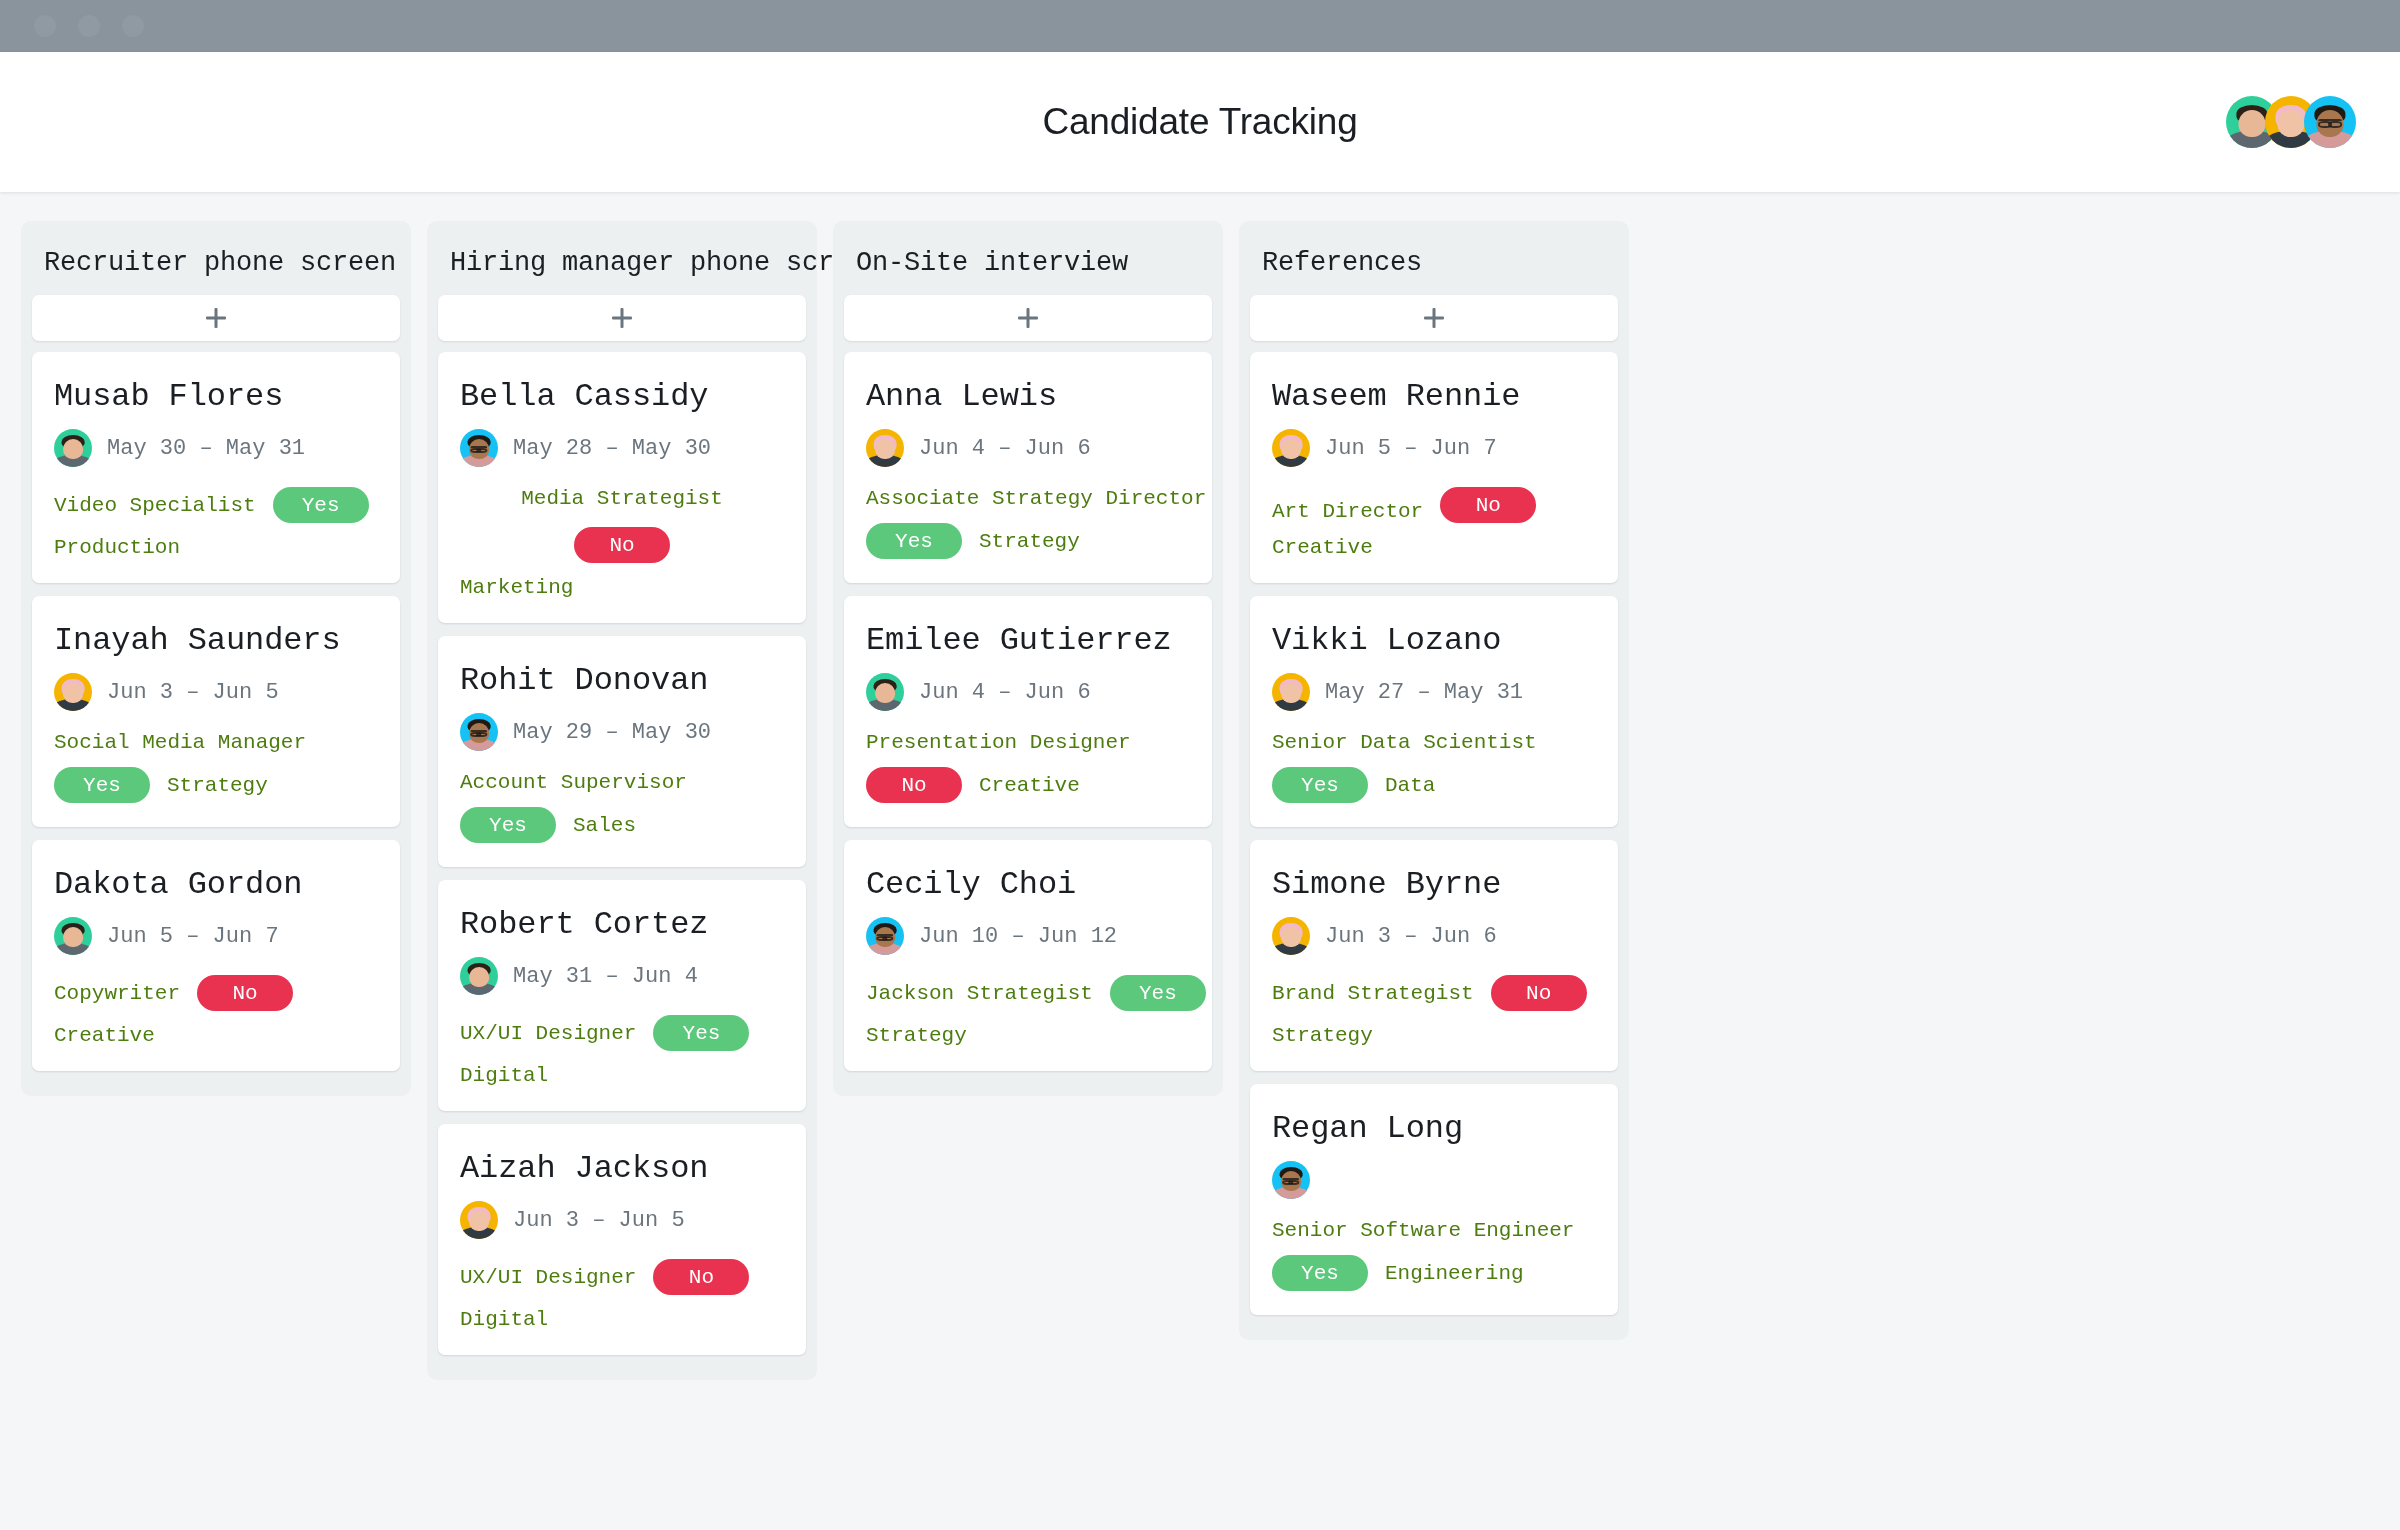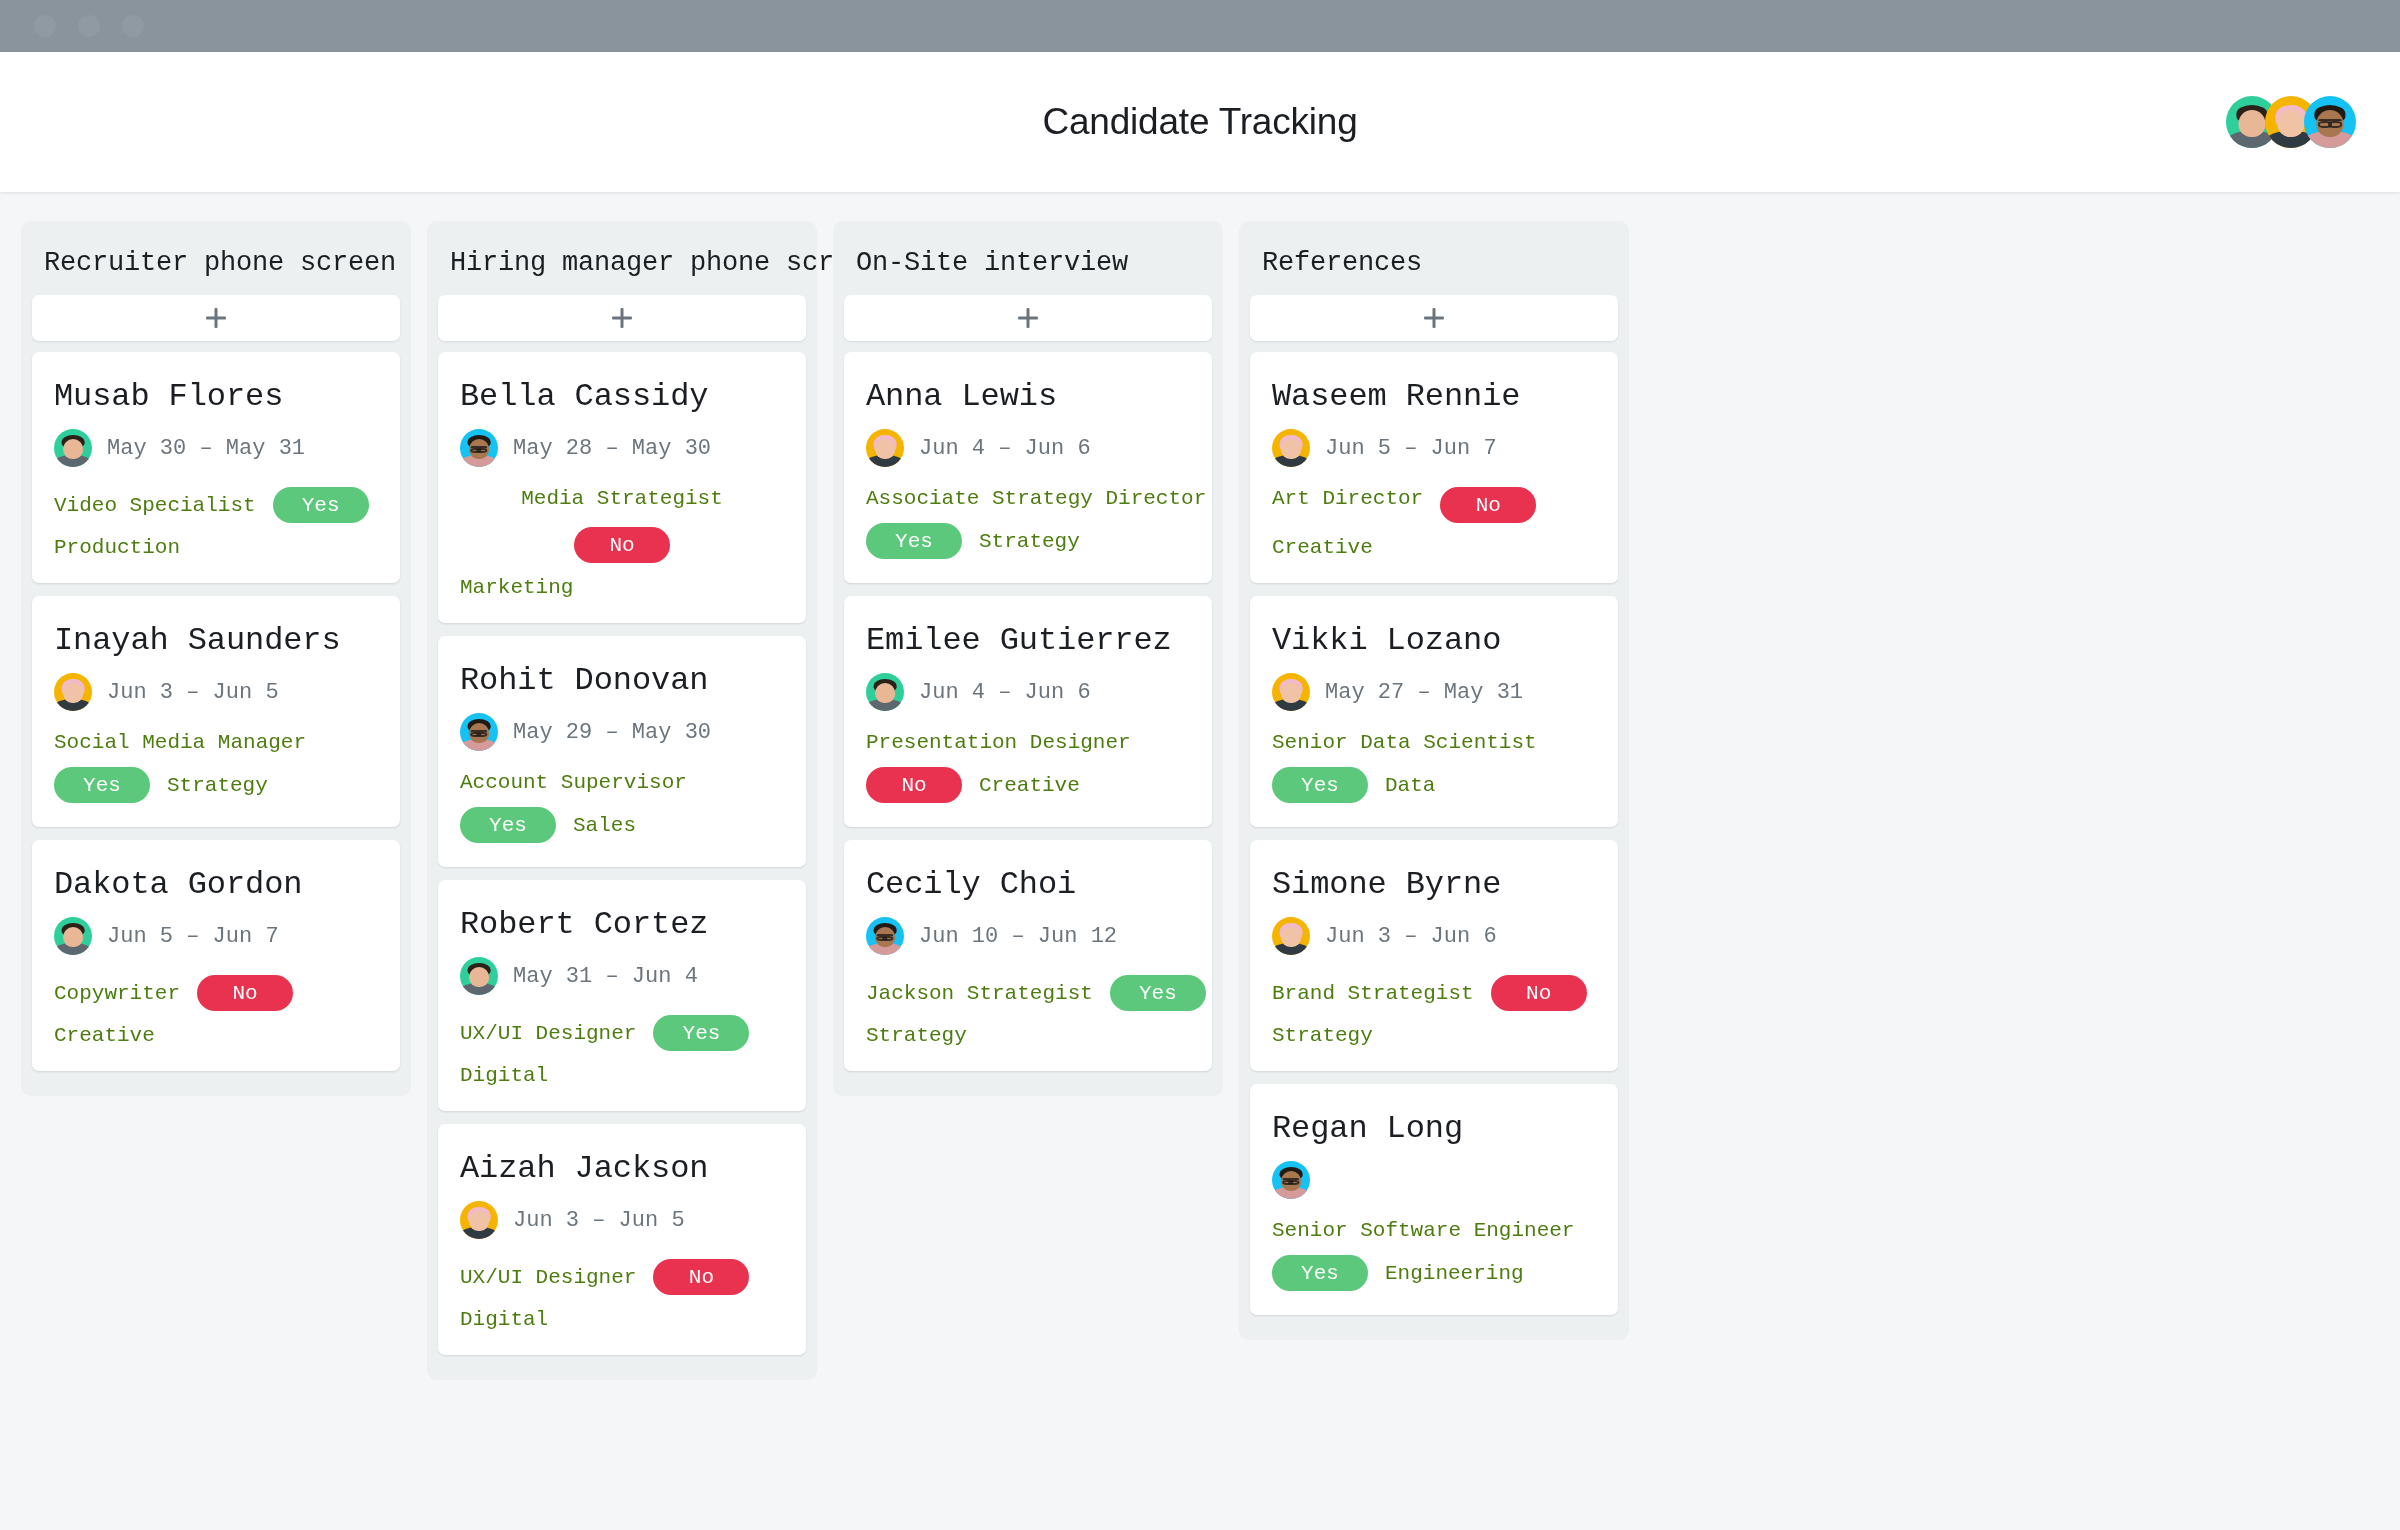--- a/index.html
+++ b/index.html
@@ -519,21 +519,21 @@
           <div class="card-name">Waseem Rennie</div>
           <div class="card-meta">
             <span class="card-av av-yellow">
               <span class="body"></span>
               <span class="hair"></span>
               <span class="face"></span>
             </span>
             <span class="card-dates">Jun 5 – Jun 7</span>
           </div>
           <div class="card-fields">
-            <div style="width: 100%; display: flex; align-items: flex-start; gap: 17px;">
+            <div style="width: 100%; display: flex; align-items: flex-end; gap: 17px;">
               <span class="field-text">Art Director</span>
               <span class="badge badge-no">No</span>
             </div>
             <div style="width: 100%; display: flex;">
               <span class="field-text">Creative</span>
             </div>
           </div>
         </div>
         <div class="card">
           <div class="card-name">Vikki Lozano</div>

